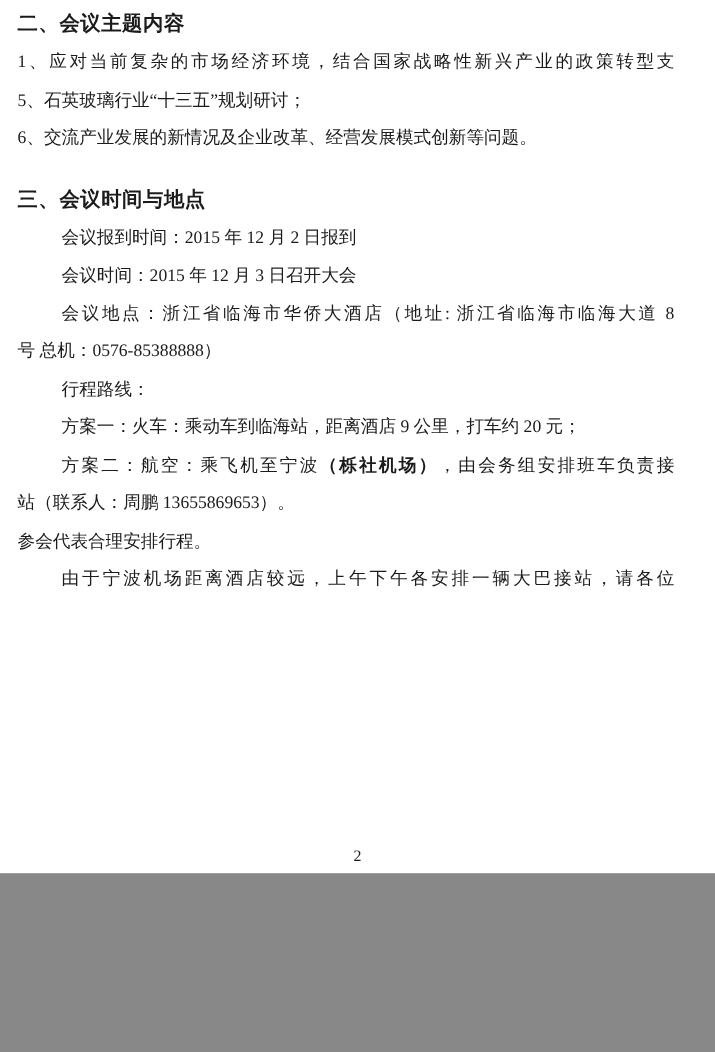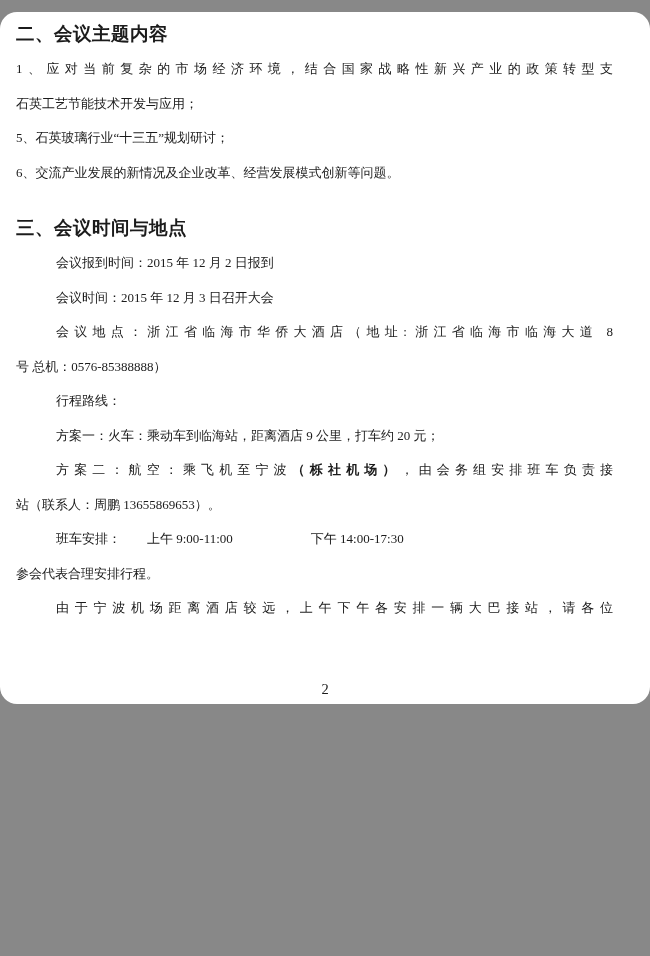--- a/index.html
+++ b/index.html
@@ -1,40 +1,39 @@
 <!DOCTYPE html>
 <html><head>
 <meta charset="utf-8">
 <style>
   html, body { margin: 0; padding: 0; background: #888; }
   .page {
     position: relative;
     width: 650px;
-    height: 692px;
-    margin: 12px auto;
+    height: 794px;
+    margin: 0 auto;
     background: #ffffff;
     color: #1b1b1b;
     font-family: "Liberation Serif", "DejaVu Serif", serif;
     overflow: hidden;
     box-sizing: border-box;
-    border-radius: 17px;
   }
   .content {
     padding: 4px 37px 0 16px; 
   }
   .h {
     font-weight: bold;
     font-size: 18.5px;
     line-height: 36px;
     letter-spacing: 0.5px;
   }
   .h2 { margin-bottom: 0px; }
   .h3 { margin-top: 20px; }
   .line {
-    font-size: 13px;
+    font-size: 16px;
     line-height: 34.5px;
     white-space: normal;
   }
   .indent { padding-left: 40px; }   
   .just {
     text-align: justify;
     text-align-last: justify;
   }
   .bold { font-weight: bold; }
   .sh-m { margin-left: 26px; }
@@ -50,37 +49,35 @@
 </style>
 </head>
 <body>
 
 <div class="page">
   <div class="content">
 
     <div class="h h2">二、会议主题内容</div>
 
     <div class="line just">1、应对当前复杂的市场经济环境，结合国家战略性新兴产业的政策转型支</div>
-    <div class="line">石英工艺节能技术开发与应用；</div>
     <div class="line">5、石英玻璃行业“十三五”规划研讨；</div>
     <div class="line">6、交流产业发展的新情况及企业改革、经营发展模式创新等问题。</div>
 
     <div class="h h3">三、会议时间与地点</div>
 
     <div class="line indent">会议报到时间：2015 年 12 月 2 日报到</div>
     <div class="line indent">会议时间：2015 年 12 月 3 日召开大会</div>
     <div class="line indent just">会议地点：浙江省临海市华侨大酒店（地址: 浙江省临海市临海大道 8</div>
     <div class="line">号 总机：0576-85388888）</div>
     <div class="line indent">行程路线：</div>
     <div class="line indent">方案一：火车：乘动车到临海站，距离酒店 9 公里，打车约 20 元；</div>
 
     <div class="line indent just"><span>方案二：航空：乘飞机至宁波</span><span class="bold">（栎社机场）</span><span>，由会务组安排班车负责接</span></div>
     <div class="line">站（联系人：周鹏 13655869653）。</div>
 
-    <div class="line indent"><span>班车安排：</span><span class="sh-m">上午 9:00-11:00</span><span class="sh-a">下午 14:00-17:30</span></div>
 
     <div class="line">参会代表合理安排行程。</div>
     <div class="line indent just">由于宁波机场距离酒店较远，上午下午各安排一辆大巴接站，请各位</div>
 
   </div>
 
   <div class="page-num">2</div>
 </div>
 
 </body></html>

